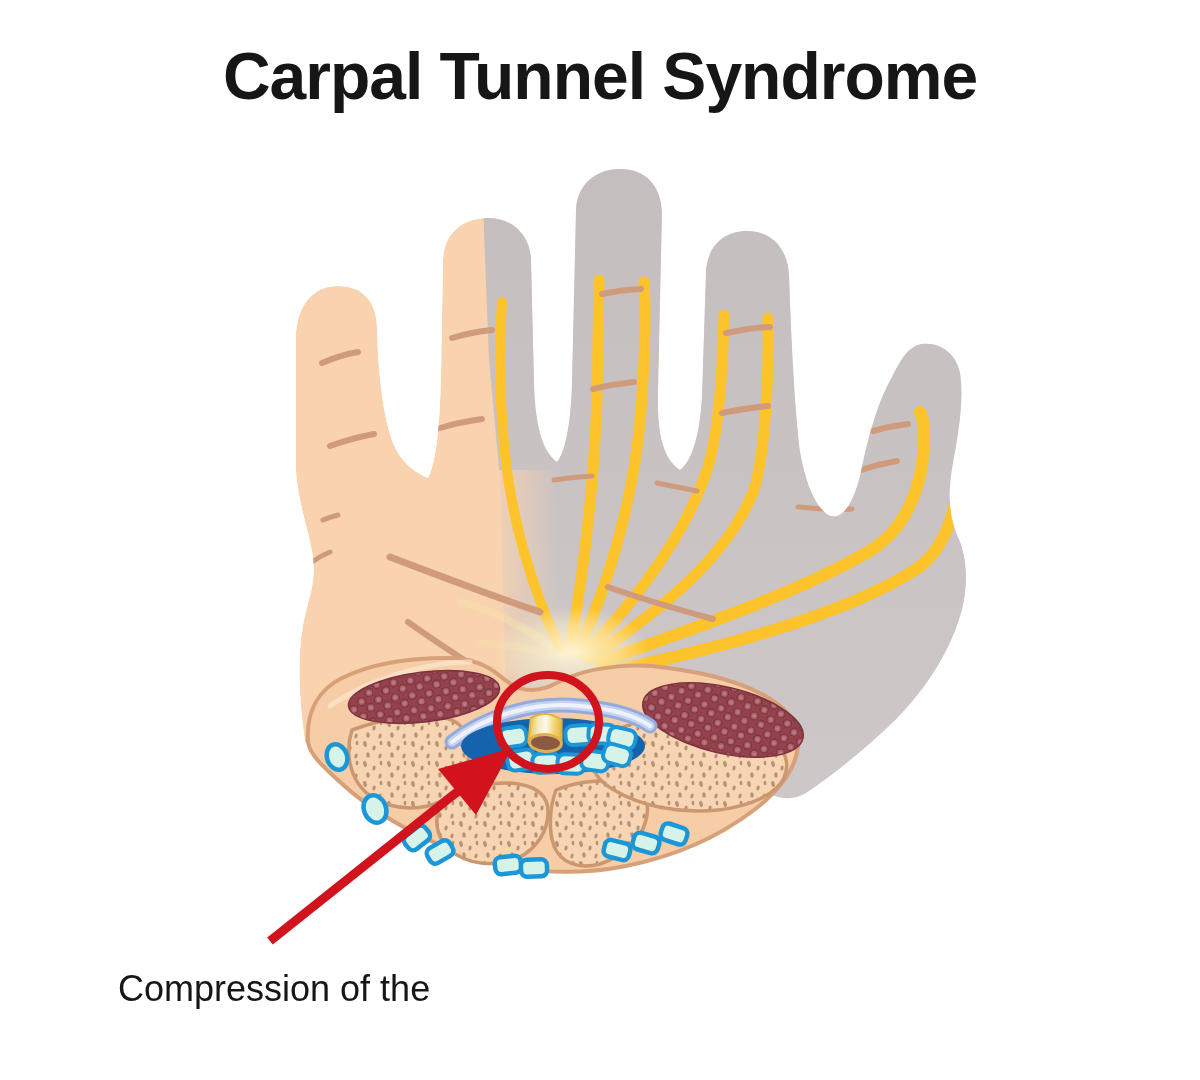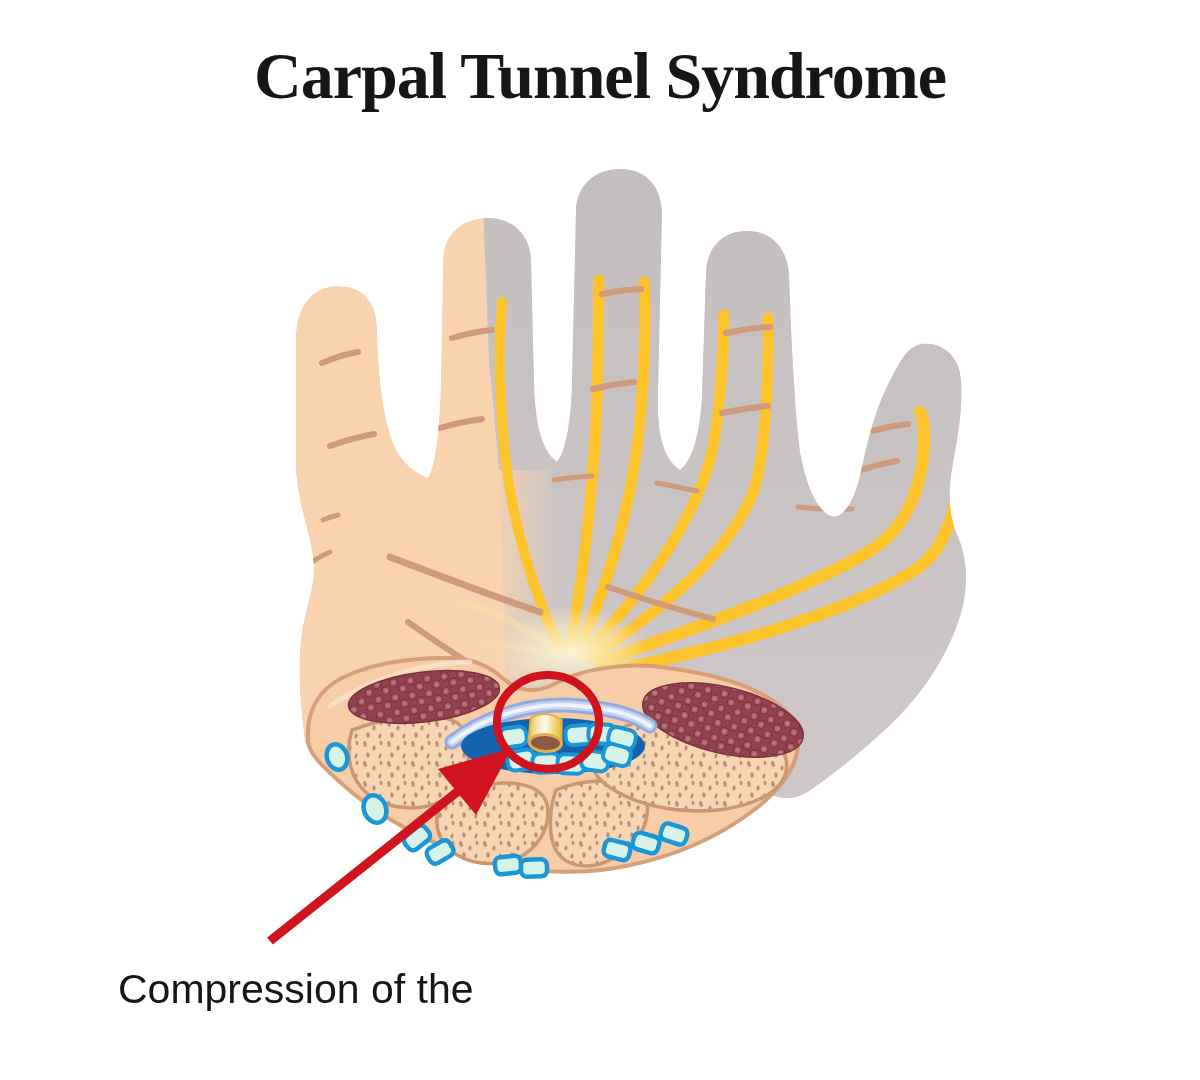--- a/index.html
+++ b/index.html
@@ -10,22 +10,22 @@
     --tendon-stroke:#1B96D6; --ligament-blue:#93AADD; --tube-cream:#FDF8EA;
     --tube-gold:#E9BE4A; --tube-opening:#8B5A42; --highlight-red:#D0131C;
     --text-color:#161616; --background:#FFFFFF;
   }
   html,body{margin:0;padding:0;}
   body{width:1200px;height:1080px;background:var(--background);
        font-family:"Liberation Sans", sans-serif; position:relative; overflow:hidden;}
   .stage{position:absolute;inset:0;}
   svg{position:absolute;left:0;top:0;}
   .title{position:absolute;left:0;right:0;top:38px;text-align:center;
-         font-size:66px;font-weight:600;letter-spacing:-1px;color:var(--text-color);font-family:Liberation Serif, serif;}
-  .caption{position:absolute;left:118px;top:962px;font-size:41px;font-weight:400;
+         font-size:66px;font-weight:600;letter-spacing:-1px;color:var(--text-color);}
+  .caption{position:absolute;left:118px;top:962px;font-size:36px;font-weight:400;
            line-height:54px;color:var(--text-color);}
   .skin{fill:var(--skin-peach);}
   .nerve{stroke:var(--nerve-yellow);fill:none;stroke-linecap:round;}
   .nerve-pale{stroke:#F5DFA8;fill:none;stroke-linecap:round;}
   .crease{stroke:var(--crease-tan);fill:none;stroke-linecap:round;}
   .sectionbg{fill:var(--section-fill);stroke:var(--section-outline);stroke-width:4;}
   .bone{fill:url(#boneDots);stroke:#CB9770;stroke-width:3.5;stroke-linejoin:round;}
   .muscle{fill:url(#musclePat);stroke:#7C323D;stroke-width:1.5;}
   .tunnel{fill:var(--tunnel-blue);}
   .tendon{fill:var(--tendon-fill);stroke:var(--tendon-stroke);stroke-width:4;}

